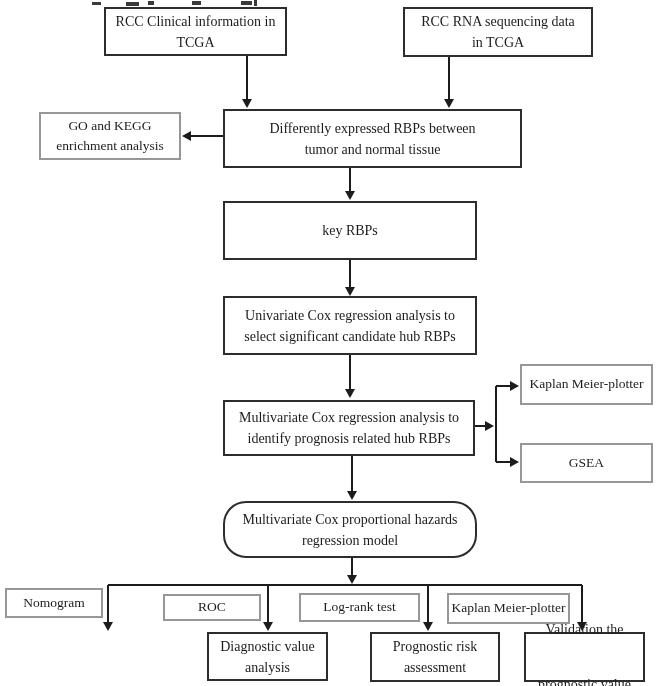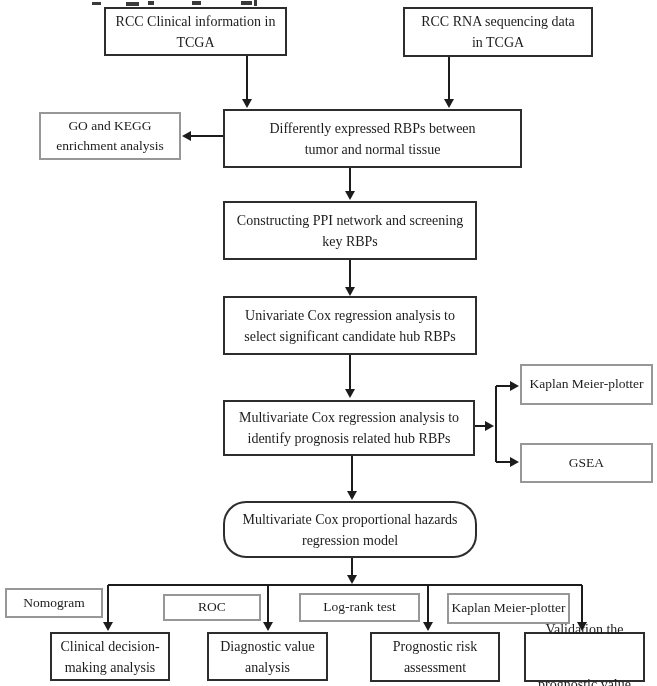--- a/index.html
+++ b/index.html
@@ -103,21 +103,20 @@
     <span>Differently expressed RBPs between</span>
     <span>tumor and normal tissue</span>
   </div>
 
   <div class="n light sm" style="left:39px;top:112px;width:142px;height:48px;">
     <span>GO and KEGG</span>
     <span>enrichment analysis</span>
   </div>
 
   <div class="n dark" style="left:223px;top:201px;width:254px;height:59px;">
-    <span>Constructing PPI network and screening</span>
     <span>key RBPs</span>
   </div>
 
   <div class="n dark" style="left:223px;top:296px;width:254px;height:59px;">
     <span>Univariate Cox regression analysis to</span>
     <span>select significant candidate hub RBPs</span>
   </div>
 
   <div class="n dark" style="left:223px;top:400px;width:252px;height:56px;">
     <span>Multivariate Cox regression analysis to</span>
@@ -146,24 +145,20 @@
   </div>
 
   <div class="n light sm" style="left:299px;top:593px;width:121px;height:29px;">
     <span>Log-rank test</span>
   </div>
 
   <div class="n light sm" style="left:447px;top:593px;width:123px;height:31px;">
     <span>Kaplan Meier-plotter</span>
   </div>
 
-  <div class="n dark" style="left:50px;top:632px;width:120px;height:49px;">
-    <span>Clinical decision-</span>
-    <span>making analysis</span>
-  </div>
 
   <div class="n dark" style="left:207px;top:632px;width:121px;height:49px;">
     <span>Diagnostic value</span>
     <span>analysis</span>
   </div>
 
   <div class="n dark" style="left:370px;top:632px;width:130px;height:50px;">
     <span>Prognostic risk</span>
     <span>assessment</span>
   </div>

